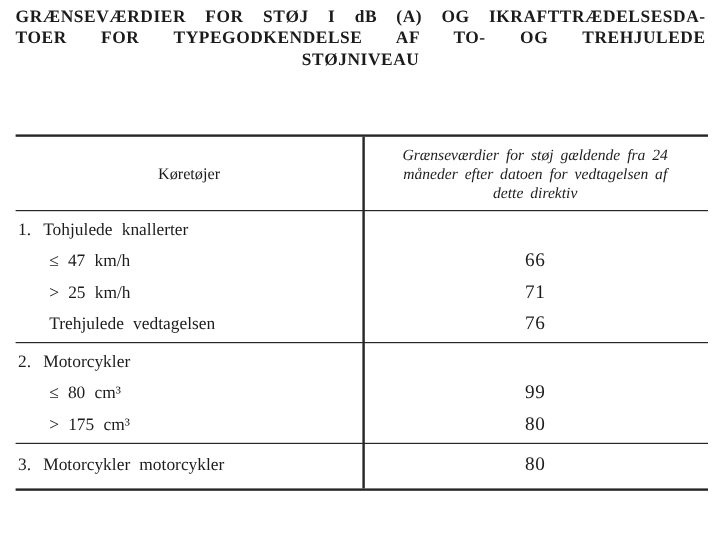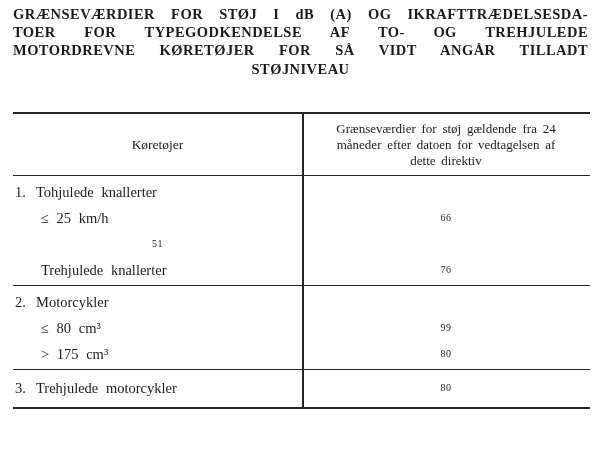--- a/index.html
+++ b/index.html
@@ -65,95 +65,96 @@
   .th.left {
     font-size: 13.5px;
     word-spacing: 1px;
   }
   .th.right {
     font-size: 13px;
     line-height: 16px;
     text-align: center;
     word-spacing: 2.5px;
     padding: 0 28px;
+    font-style: italic;
   }
   .section {
     border-top: 1.8px solid #262626;
     padding-top: 3px;
     padding-bottom: 2px;
     font-family: Liberation Serif, serif;
   }
   .section.single { padding-top: 5px; padding-bottom: 6px; }
   .row {
     display: grid;
     grid-template-columns: 289px 1fr;
     height: 26px;
     line-height: 26px;
     word-spacing: 4px;
   }
   .cell-left { white-space: nowrap; overflow: hidden; }
   .row.heading .cell-left { padding-left: 2px; }
   .row.sub .cell-left { padding-left: 28px; }
   .rownum { display: inline-block; width: 21px; word-spacing: normal; }
-  .cell-val { text-align: center; font-size: 10px; letter-spacing: 0.5px; }
+  .cell-val { text-align: center; font-size: 16px; letter-spacing: 0.5px; }
 </style>
 </head>
 <body>
 
 <div class="page">
 
   <header class="doc-title">
     <div class="t-line just">GRÆNSEVÆRDIER FOR STØJ I dB (A) OG IKRAFTTRÆDELSESDA-</div>
     <div class="t-line just">TOER FOR TYPEGODKENDELSE AF TO- OG TREHJULEDE</div>
-    <div class="t-line just">MOTORDREVNE KØRETØJER FOR SÅ VIDT ANGÅR TILLADT</div>
     <div class="t-line center">STØJNIVEAU</div>
   </header>
 
   <div class="table">
     <div class="vline"></div>
 
     <div class="thead">
       <div class="th left">Køretøjer</div>
       <div class="th right">Grænseværdier for støj gældende fra 24 måneder efter datoen for vedtagelsen af dette direktiv</div>
     </div>
 
     <div id="sections">
         <div class="section">
           <div class="row heading">
             <div class="cell-left"><span class="rownum">1.</span><span class="rowlabel">Tohjulede knallerter</span></div>
             <div class="cell-val"></div>
           </div>
           <div class="row sub">
-            <div class="cell-left"><span class="rowlabel">≤ 25 km/h</span></div>
+            <div class="cell-left"><span class="rowlabel">≤ 47 km/h</span></div>
             <div class="cell-val">66</div>
           </div>
           <div class="row sub">
-            <div class="cell-val">51</div>
+            <div class="cell-left"><span class="rowlabel">&gt; 25 km/h</span></div>
+            <div class="cell-val">71</div>
           </div>
           <div class="row sub">
-            <div class="cell-left"><span class="rowlabel">Trehjulede knallerter</span></div>
+            <div class="cell-left"><span class="rowlabel">Trehjulede vedtagelsen</span></div>
             <div class="cell-val">76</div>
           </div>
         </div>
         <div class="section">
           <div class="row heading">
             <div class="cell-left"><span class="rownum">2.</span><span class="rowlabel">Motorcykler</span></div>
             <div class="cell-val"></div>
           </div>
           <div class="row sub">
             <div class="cell-left"><span class="rowlabel">≤ 80 cm³</span></div>
             <div class="cell-val">99</div>
           </div>
           <div class="row sub">
             <div class="cell-left"><span class="rowlabel">&gt; 175 cm³</span></div>
             <div class="cell-val">80</div>
           </div>
         </div>
         <div class="section single">
           <div class="row heading">
-            <div class="cell-left"><span class="rownum">3.</span><span class="rowlabel">Trehjulede motorcykler</span></div>
+            <div class="cell-left"><span class="rownum">3.</span><span class="rowlabel">Motorcykler motorcykler</span></div>
             <div class="cell-val">80</div>
           </div>
         </div>
       </div>
   </div>
 
 </div>
 
 </body></html>

